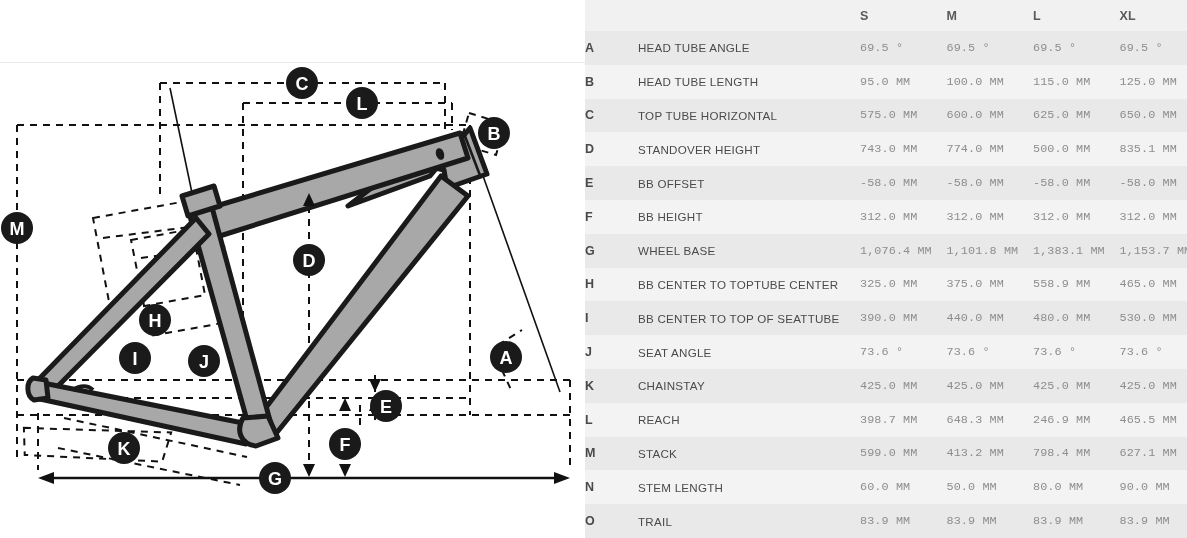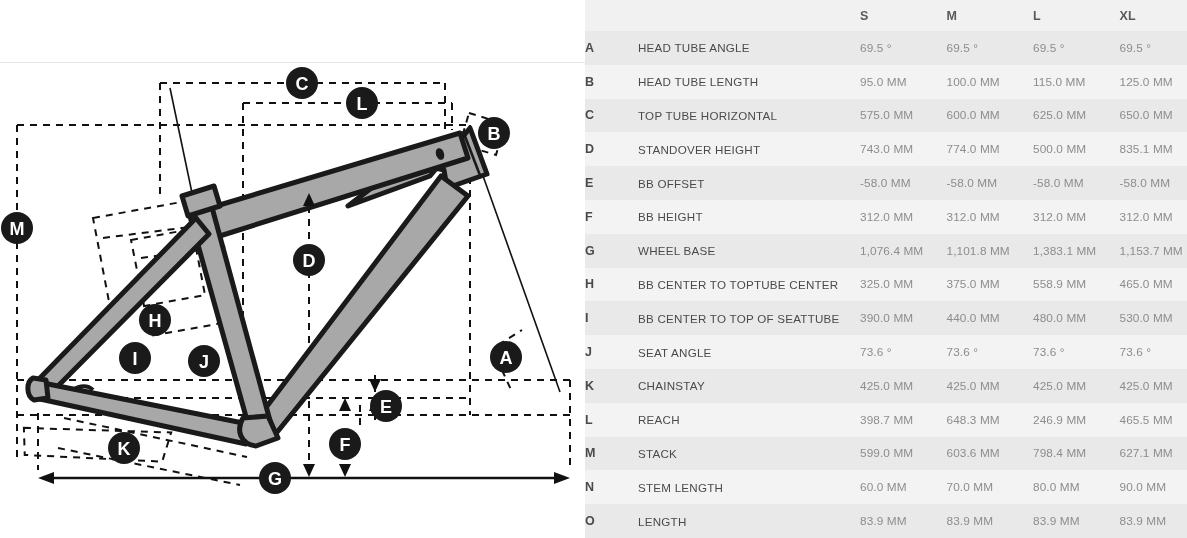--- a/index.html
+++ b/index.html
@@ -90,20 +90,21 @@
     font-size: 11.6px;
     letter-spacing: 0.25px;
     white-space: nowrap;
   }
   td.val {
     color: #8d8d8d;
     font-size: 11.8px;
     font-weight: normal;
     white-space: nowrap;
     letter-spacing: 0.1px;
+    font-family: Liberation Mono, monospace;
   }
 </style>
 </head>
 <body>
 
 <div id="app">
 
   <div id="diagram-panel">
     <div class="top-rule"></div>
 
@@ -380,35 +381,35 @@
             <td class="label">REACH</td>
             <td class="val">398.7 MM</td>
             <td class="val">648.3 MM</td>
             <td class="val">246.9 MM</td>
             <td class="val">465.5 MM</td>
           </tr>
           <tr class="odd">
             <td class="letter">M</td>
             <td class="label">STACK</td>
             <td class="val">599.0 MM</td>
-            <td class="val">603.6 MM</td>
+            <td class="val">413.2 MM</td>
             <td class="val">798.4 MM</td>
             <td class="val">627.1 MM</td>
           </tr>
           <tr class="even">
             <td class="letter">N</td>
             <td class="label">STEM LENGTH</td>
             <td class="val">60.0 MM</td>
-            <td class="val">70.0 MM</td>
+            <td class="val">50.0 MM</td>
             <td class="val">80.0 MM</td>
             <td class="val">90.0 MM</td>
           </tr>
           <tr class="odd">
             <td class="letter">O</td>
-            <td class="label">LENGTH</td>
+            <td class="label">TRAIL</td>
             <td class="val">83.9 MM</td>
             <td class="val">83.9 MM</td>
             <td class="val">83.9 MM</td>
             <td class="val">83.9 MM</td>
           </tr>
         </tbody>
     </table>
   </div>
 
 </div>

